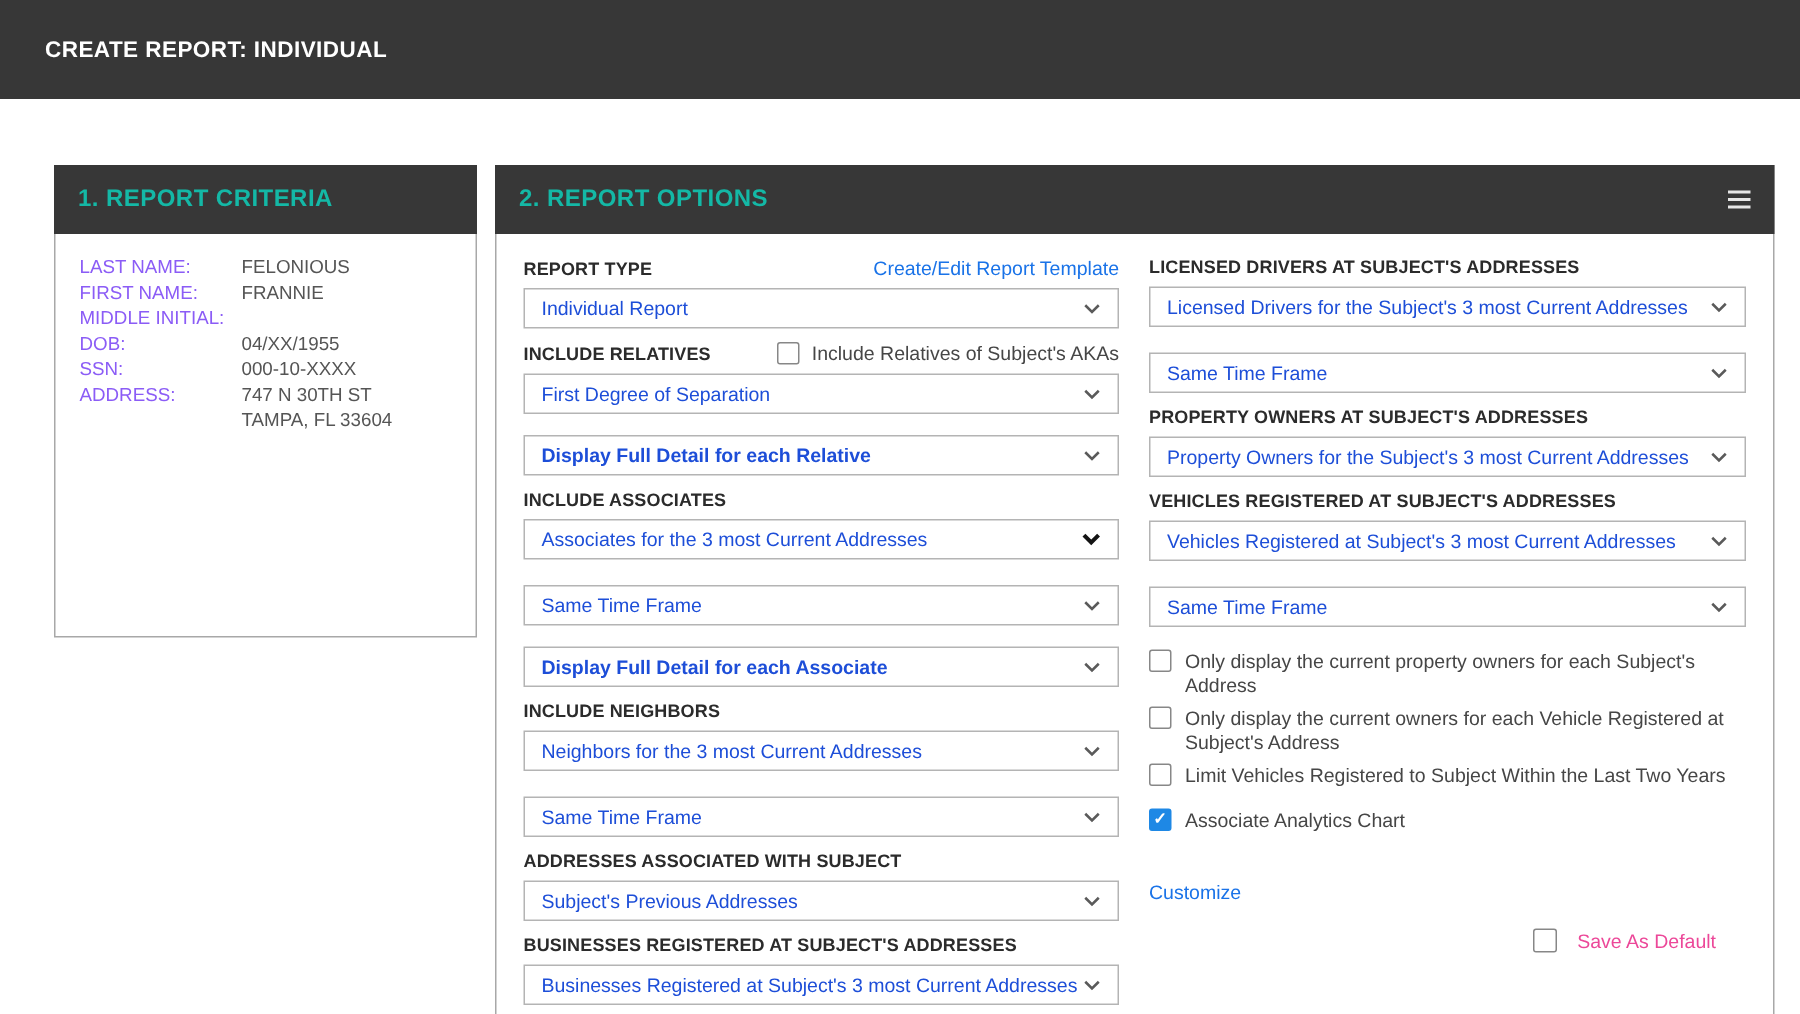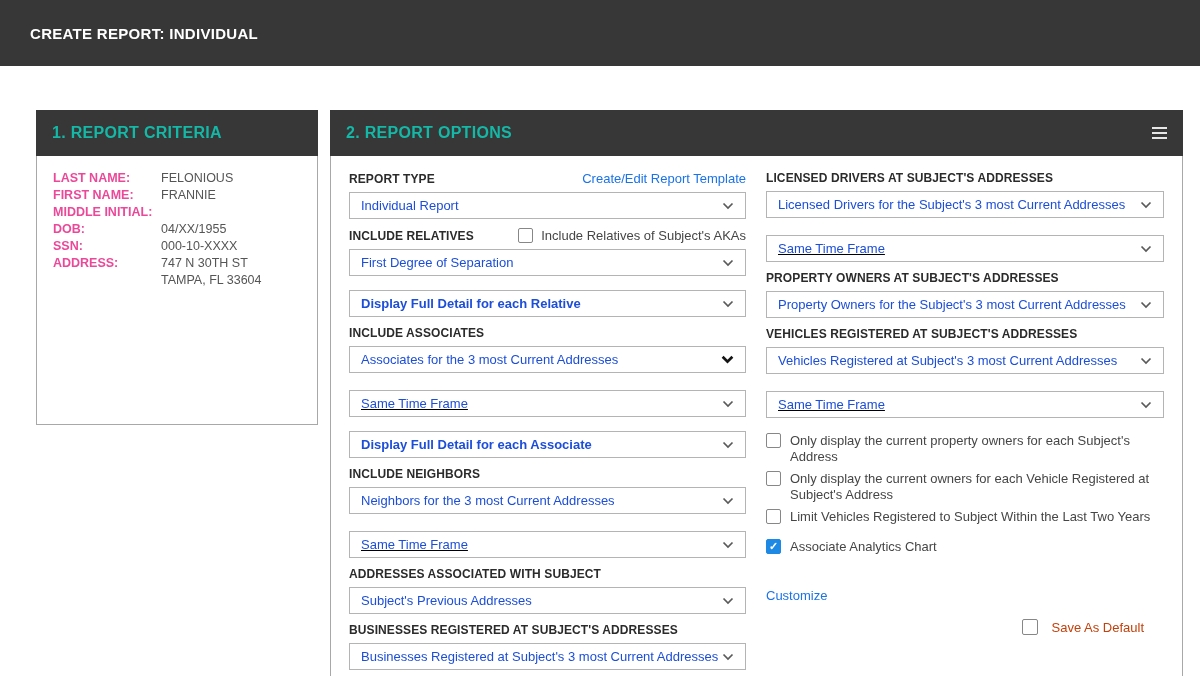--- a/index.html
+++ b/index.html
@@ -34,22 +34,22 @@
   .panel-options  { left: 330px; top: 110px; width: 853px; height: 600px; }
 
   
   .hamburger { display: inline-flex; flex-direction: column; gap: 2.5px; cursor: pointer; padding: 4px 0; }
   .hamburger span { display: block; width: 15px; height: 2.6px; background: #e6e6e6; }
 
   
   .crit-body { padding: 15px 16px; }
   .crit-row { display: flex; line-height: 17px; }
   .crit-label {
-    width: 108px; flex-shrink: 0; font-weight: bold;
-    font-size: 12.5px; color: #ec4899;
+    width: 108px; flex-shrink: 0; font-weight: normal;
+    font-size: 12.5px; color: #8b5cf6;
   }
   .crit-value { font-size: 12.5px; color: #555555; }
 
   
   .opt-body {
     display: flex; justify-content: space-between;
     padding: 0 18px;
   }
   .col-left  { width: 397px; }
   .col-right { width: 398px; }
@@ -65,21 +65,21 @@
   .col > :first-child { margin-top: 16px; }
 
   .link { color: #1a73e8; font-size: 13px; text-decoration: none; cursor: pointer; }
 
   
   .select {
     margin-top: 6px; height: 27px; border: 1px solid #b4b4b4;
     background: #ffffff; display: flex; align-items: center;
     justify-content: space-between; padding: 0 11px; cursor: pointer;
   }
-  .select.stack { margin-top: 17px; text-decoration: underline; }
+  .select.stack { margin-top: 17px; }
   .select.det   { margin-top: 14px; font-weight: bold; }
   .select-text { font-size: 13px; color: #1d4ed8; white-space: nowrap; }
   .chev path { fill: none; stroke: #5a5a5a; stroke-width: 1.7; }
   .chev-bold path { stroke: #141414; stroke-width: 2.5; }
 
   
   .cb-box {
     width: 15px; height: 15px; flex-shrink: 0; display: inline-flex;
     align-items: center; justify-content: center;
     border: 1px solid #878787; border-radius: 2px; background: #ffffff;
@@ -97,21 +97,21 @@
   .cb-row:first-child { margin-top: 0; }
   .cb-row .cb-text { line-height: 16px; }
   .cb-row.analytics { margin-top: 14px; }
 
   .customize-wrap { margin-top: 31px; }
   .save-default-row {
     display: flex; justify-content: flex-end; align-items: center;
     gap: 14px; margin-top: 15px; padding-right: 20px;
   }
   .save-default-row .cb-box { width: 16px; height: 16px; }
-  .save-default-row .cb-text { color: #c2410c; }
+  .save-default-row .cb-text { color: #ec4899; }
 </style>
 </head>
 <body>
 
 <header class="topbar">
   <div class="topbar-title">CREATE REPORT: INDIVIDUAL</div>
 </header>
 
 <section class="panel panel-criteria">
   <div class="panel-header">

